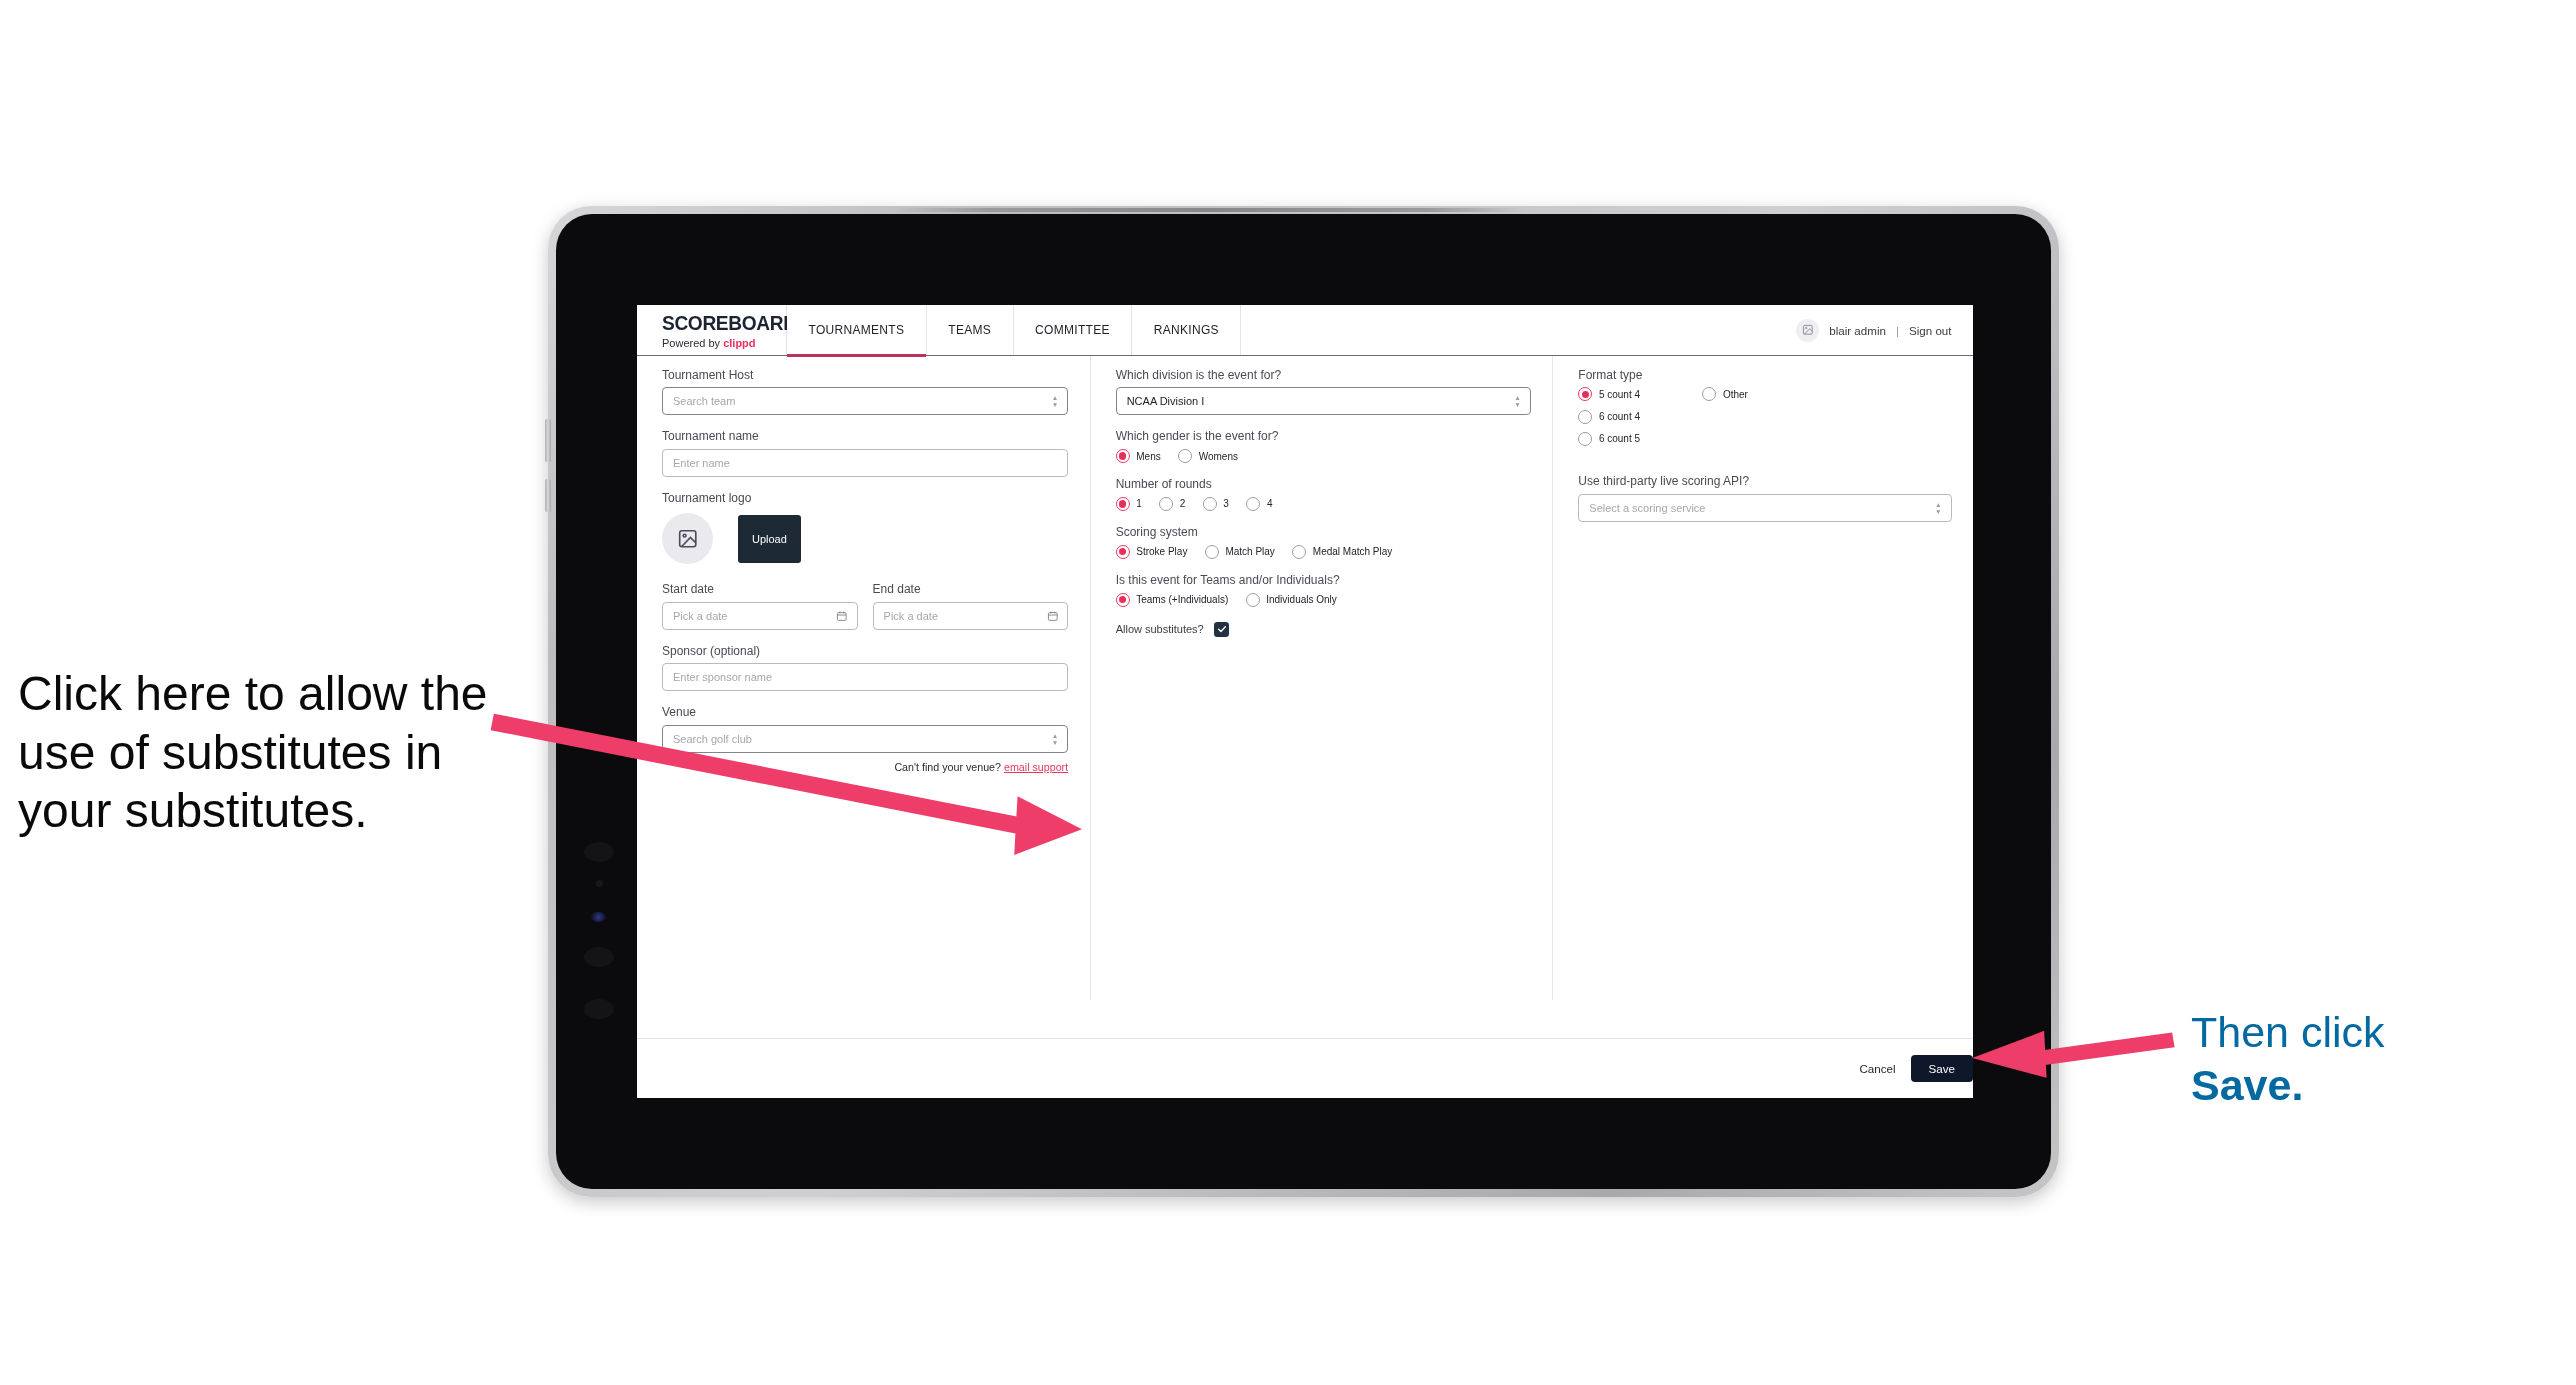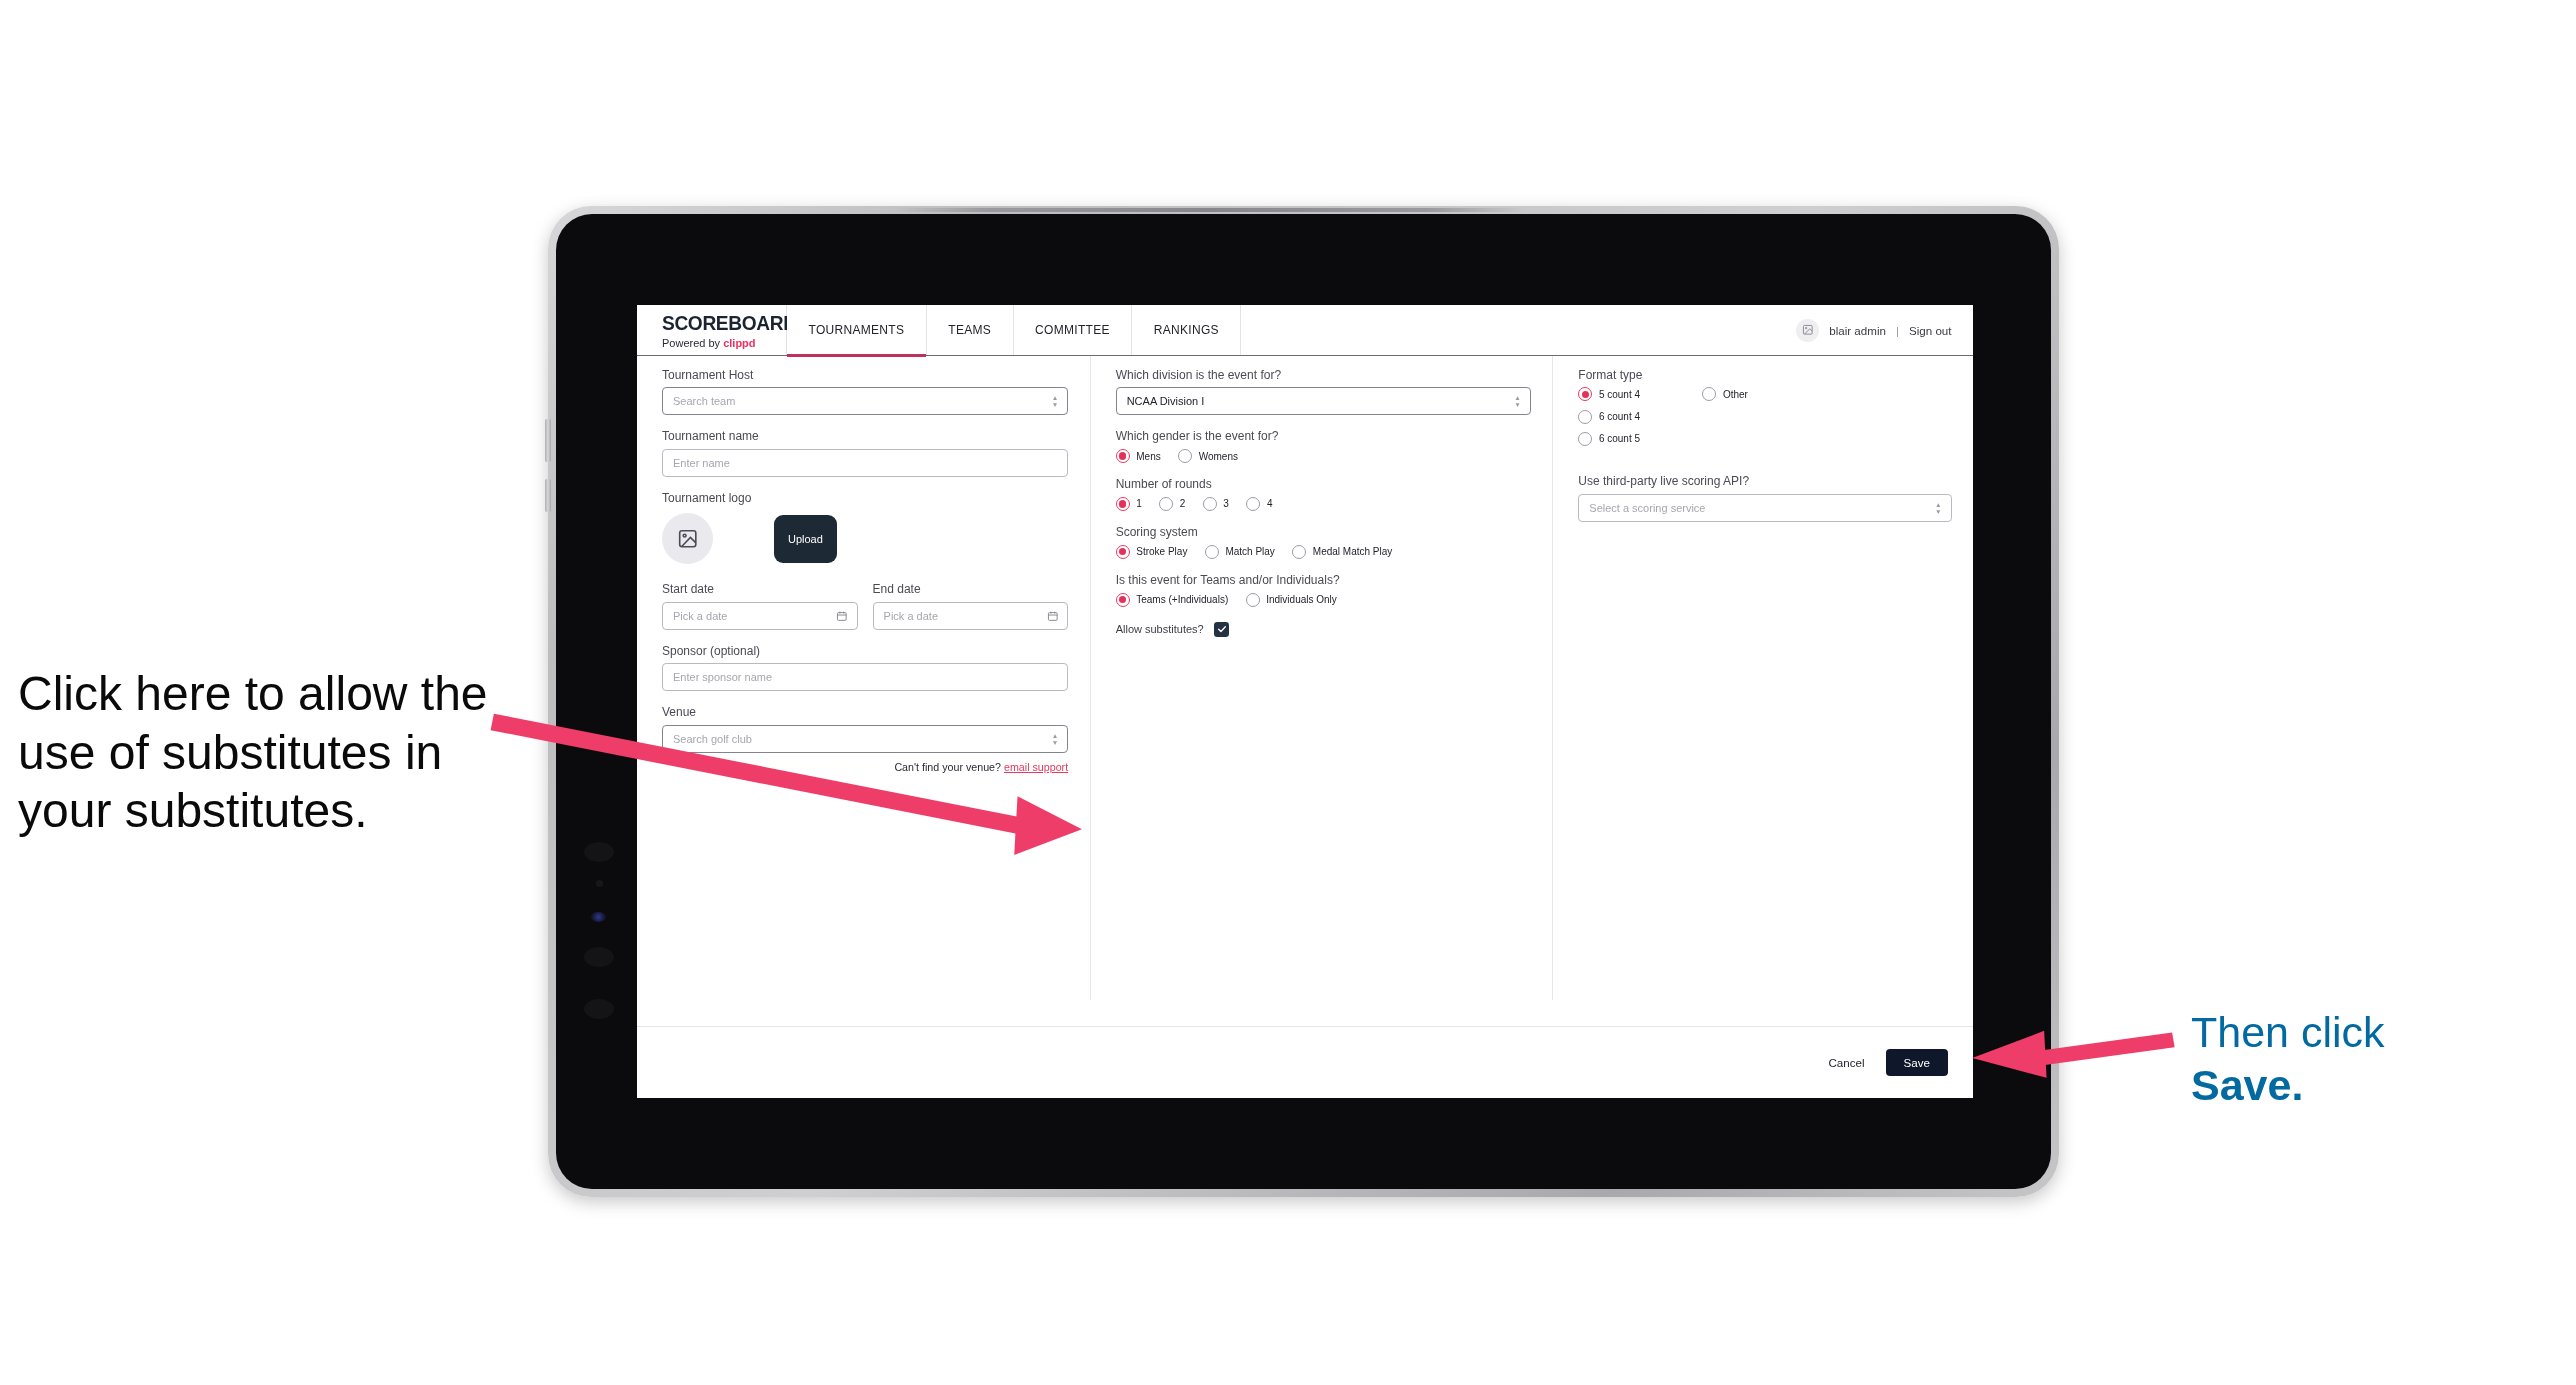--- a/index.html
+++ b/index.html
@@ -184,23 +184,22 @@
   #logo-circle {
     width: 51px; height: 51px; border-radius: 50%;
     background: #eaeaee;
     display: flex; align-items: center; justify-content: center;
   }
   #logo-circle svg { width: 21.5px; height: 21.5px; }
   #upload-btn {
     background: #1e2936; color: #ffffff;
     font-size: 11px;
     padding: 18px 14px;
-    border-radius: 9px;
+    border-radius: 3px;
     cursor: pointer;
-    margin-left: 36px;
   }
 
   
   #date-row { display: flex; gap: 15px; margin-top: 3.3px; }
   #date-row > div { flex: 1; }
 
   #venue-help {
     margin-top: 7.4px;
     text-align: right;
     font-size: 10.7px;
@@ -239,25 +238,24 @@
     background: #243141;
     display: flex; align-items: center; justify-content: center;
     cursor: pointer;
   }
   #substitutes-check svg { width: 10px; height: 10px; }
 
   
   #app-footer {
     position: absolute;
     left: 0; bottom: 0;
-    width: 100%; height: 72px;
+    width: 100%; height: 60px;
     border-top: 0.8px solid #e4e4e7;
     display: flex; align-items: center; justify-content: flex-end;
-    padding-right: 25px;
-    gap: 21px;
+    gap: 15px;
     background: #fff;
   }
   #cancel-button { font-size: 11.6px; color: #24242c; cursor: pointer; }
   #save-button {
     background: #0f172a; color: #fff;
     font-size: 11.6px;
     padding: 7.4px 18px;
     border-radius: 4.1px;
     cursor: pointer;
   }

